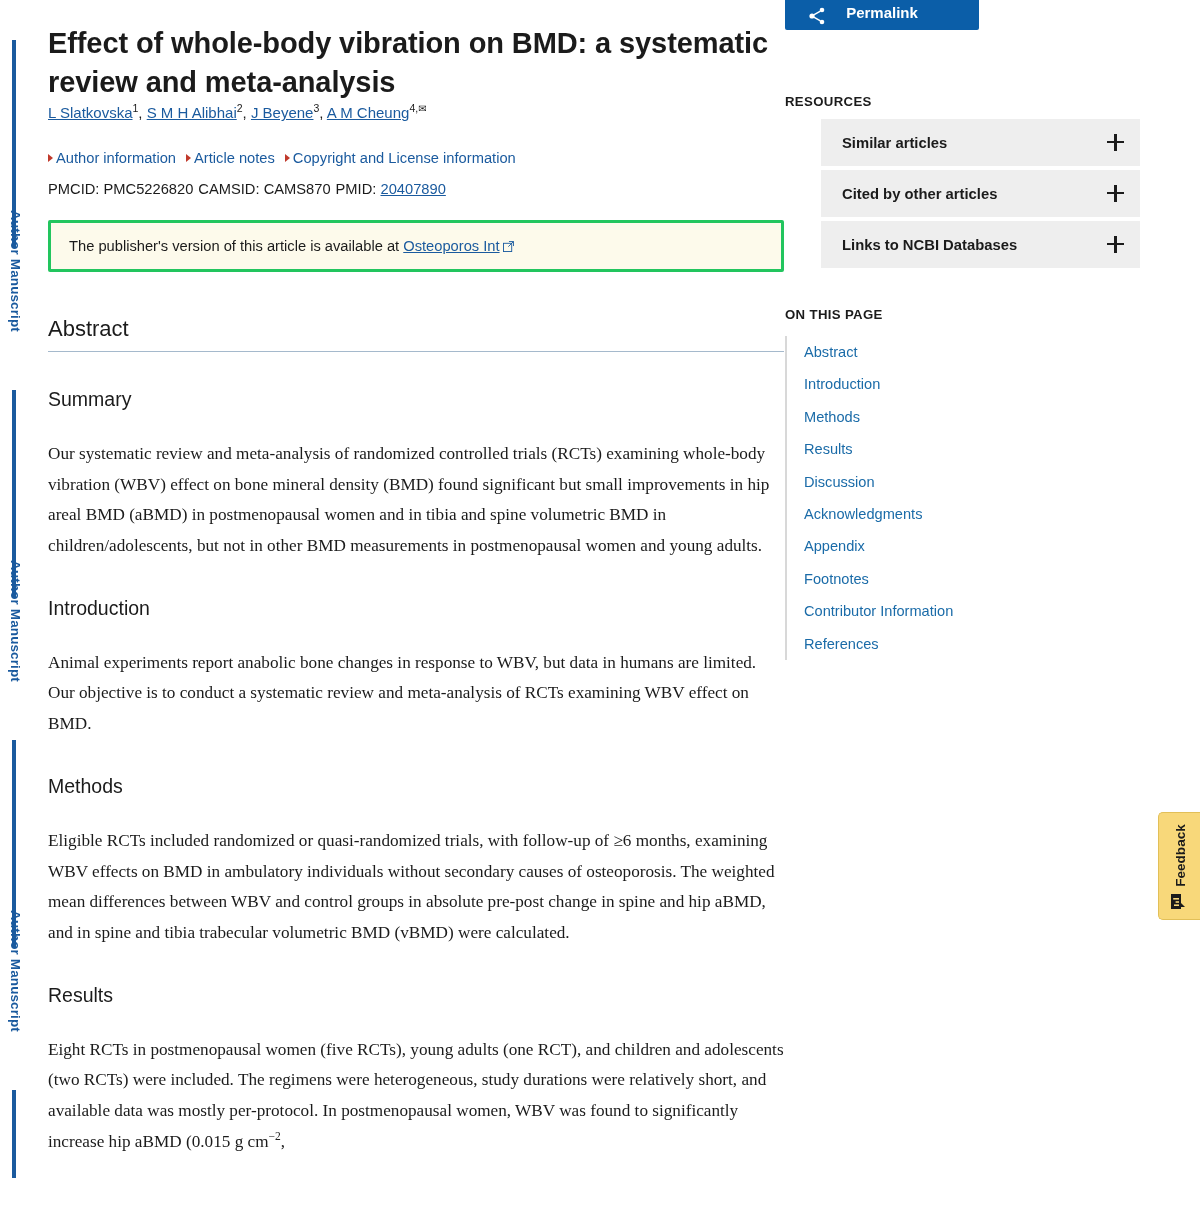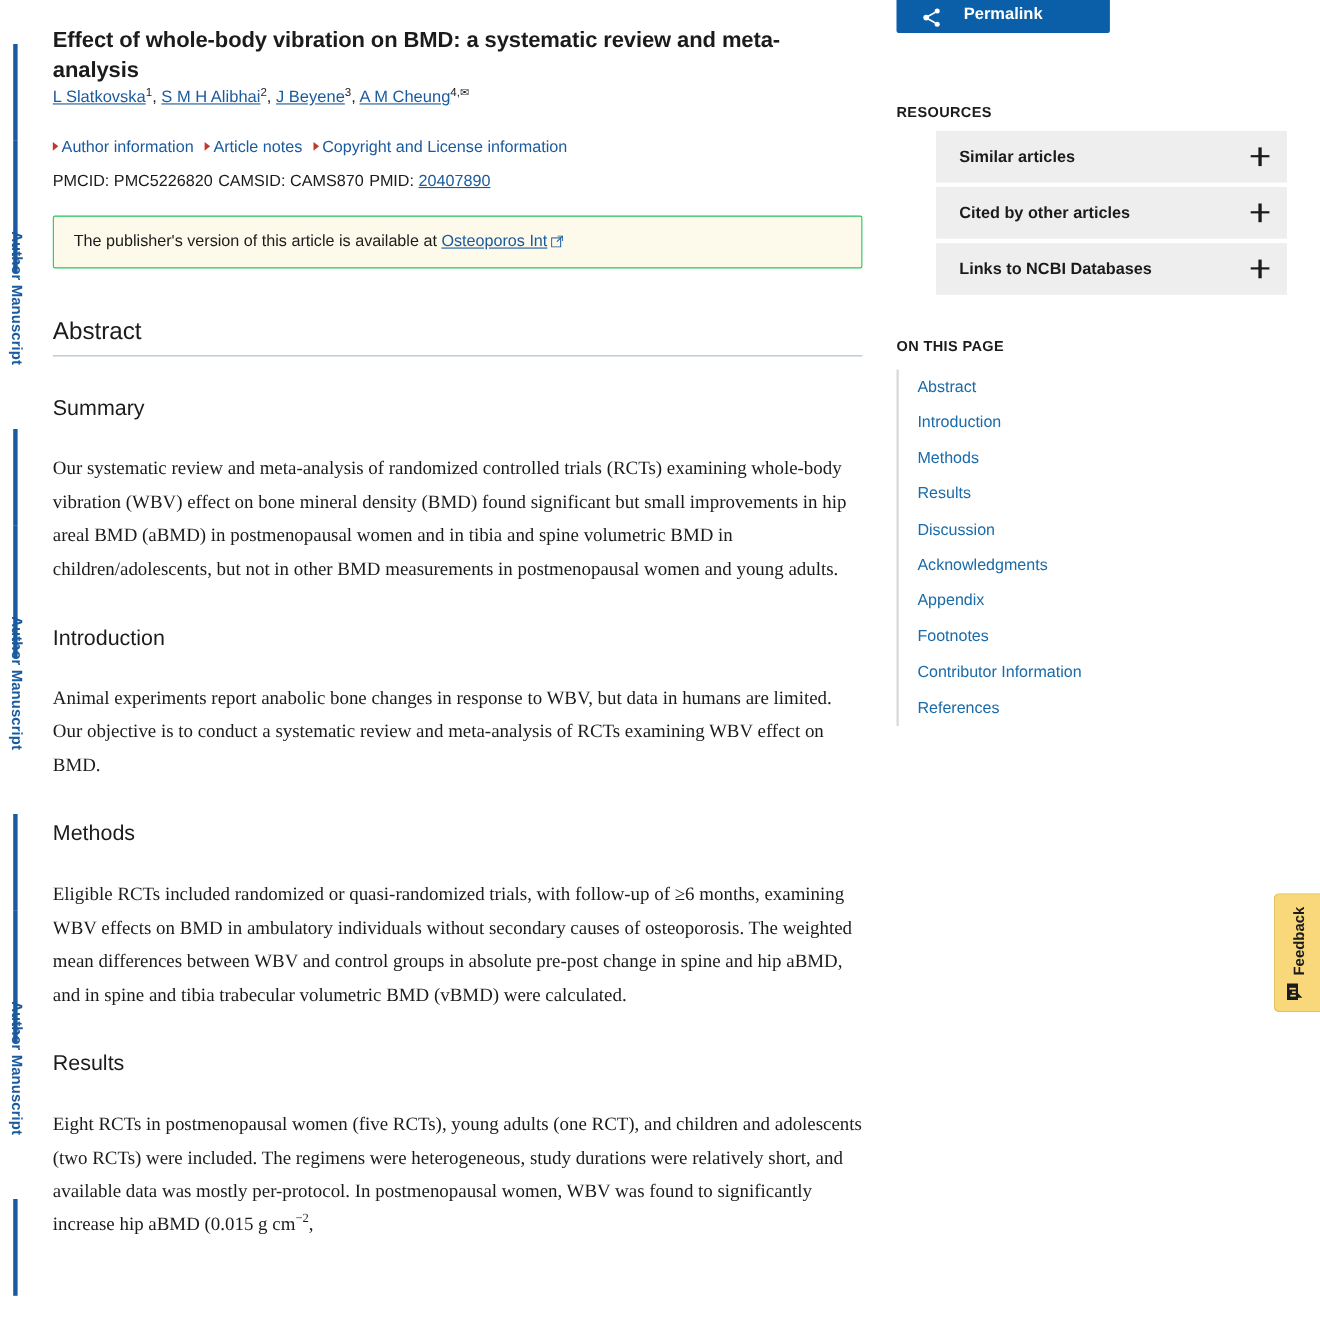--- a/index.html
+++ b/index.html
@@ -57,21 +57,21 @@
   }
 
   
   .article-col {
     position: absolute;
     left: 48px; top: 0;
     width: 736px;
   }
   .article-title {
     margin: 24px 0 0 0;
-    font-size: 20px;
+    font-size: 29px;
     font-weight: 700;
     line-height: 1.33;
     color: #1b1b1b;
     letter-spacing: -0.1px;
   }
   .authors {
     font-size: 15px;
     line-height: 1.5;
     color: #1b1b1b;
   }
@@ -107,21 +107,21 @@
     margin-top: 13px;
     font-size: 14.7px;
     color: #1b1b1b;
   }
   .ids a { color: #1a5a9e; text-decoration: underline; }
   .ids .sp { display: inline-block; width: 5px; }
 
   .notice {
     margin-top: 23px;
     background: #fdfaeb;
-    border: 1px solid #22c55e;
+    border: 3px solid #22c55e;
     border-radius: 2px;
     padding: 15px 18px;
     font-size: 14.7px;
     color: #1b1b1b;
   }
   .notice a { color: #1a5a9e; text-decoration: underline; }
   .ext-icon {
     display: inline-block;
     width: 11px; height: 11px;
     position: relative;
@@ -149,21 +149,21 @@
     font-size: 17.2px;
     line-height: 1.77;
     color: #1b1b1b;
     font-family: "Liberation Serif", serif;
   }
   p.body-p sup { font-size: 11.5px; }
 
   
   .side-col {
     position: absolute;
-    left: 815px; top: 0;
+    left: 785px; top: 0;
     width: 355px;
   }
   .permalink-btn {
     position: absolute;
     left: 0; top: -24px;
     width: 194px; height: 54px;
     background: #0b5ea8;
     border: none;
     border-radius: 2px;
     color: #fff;

